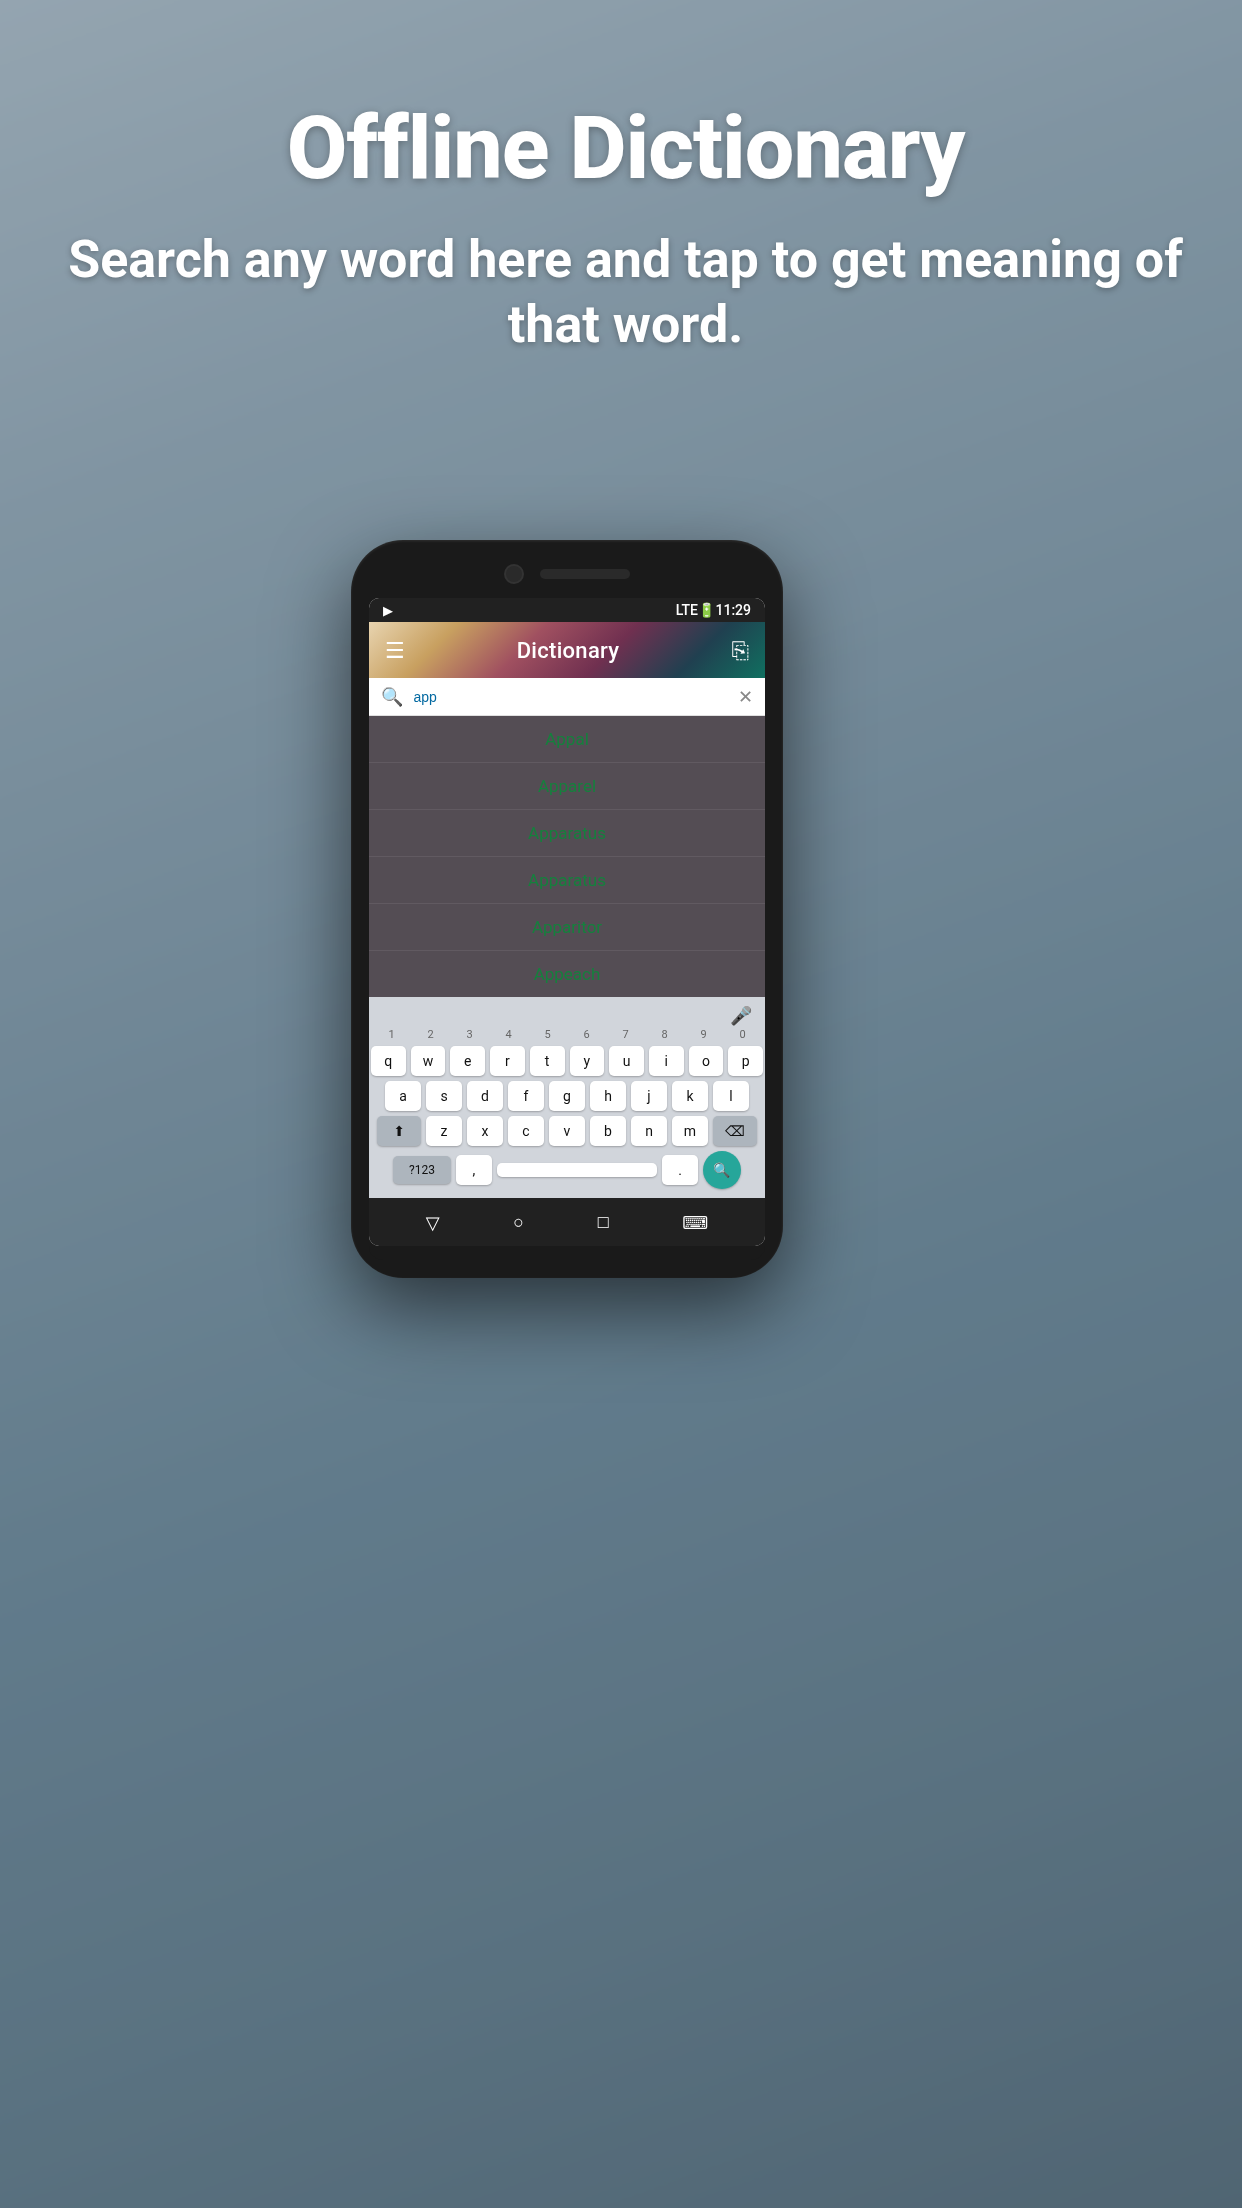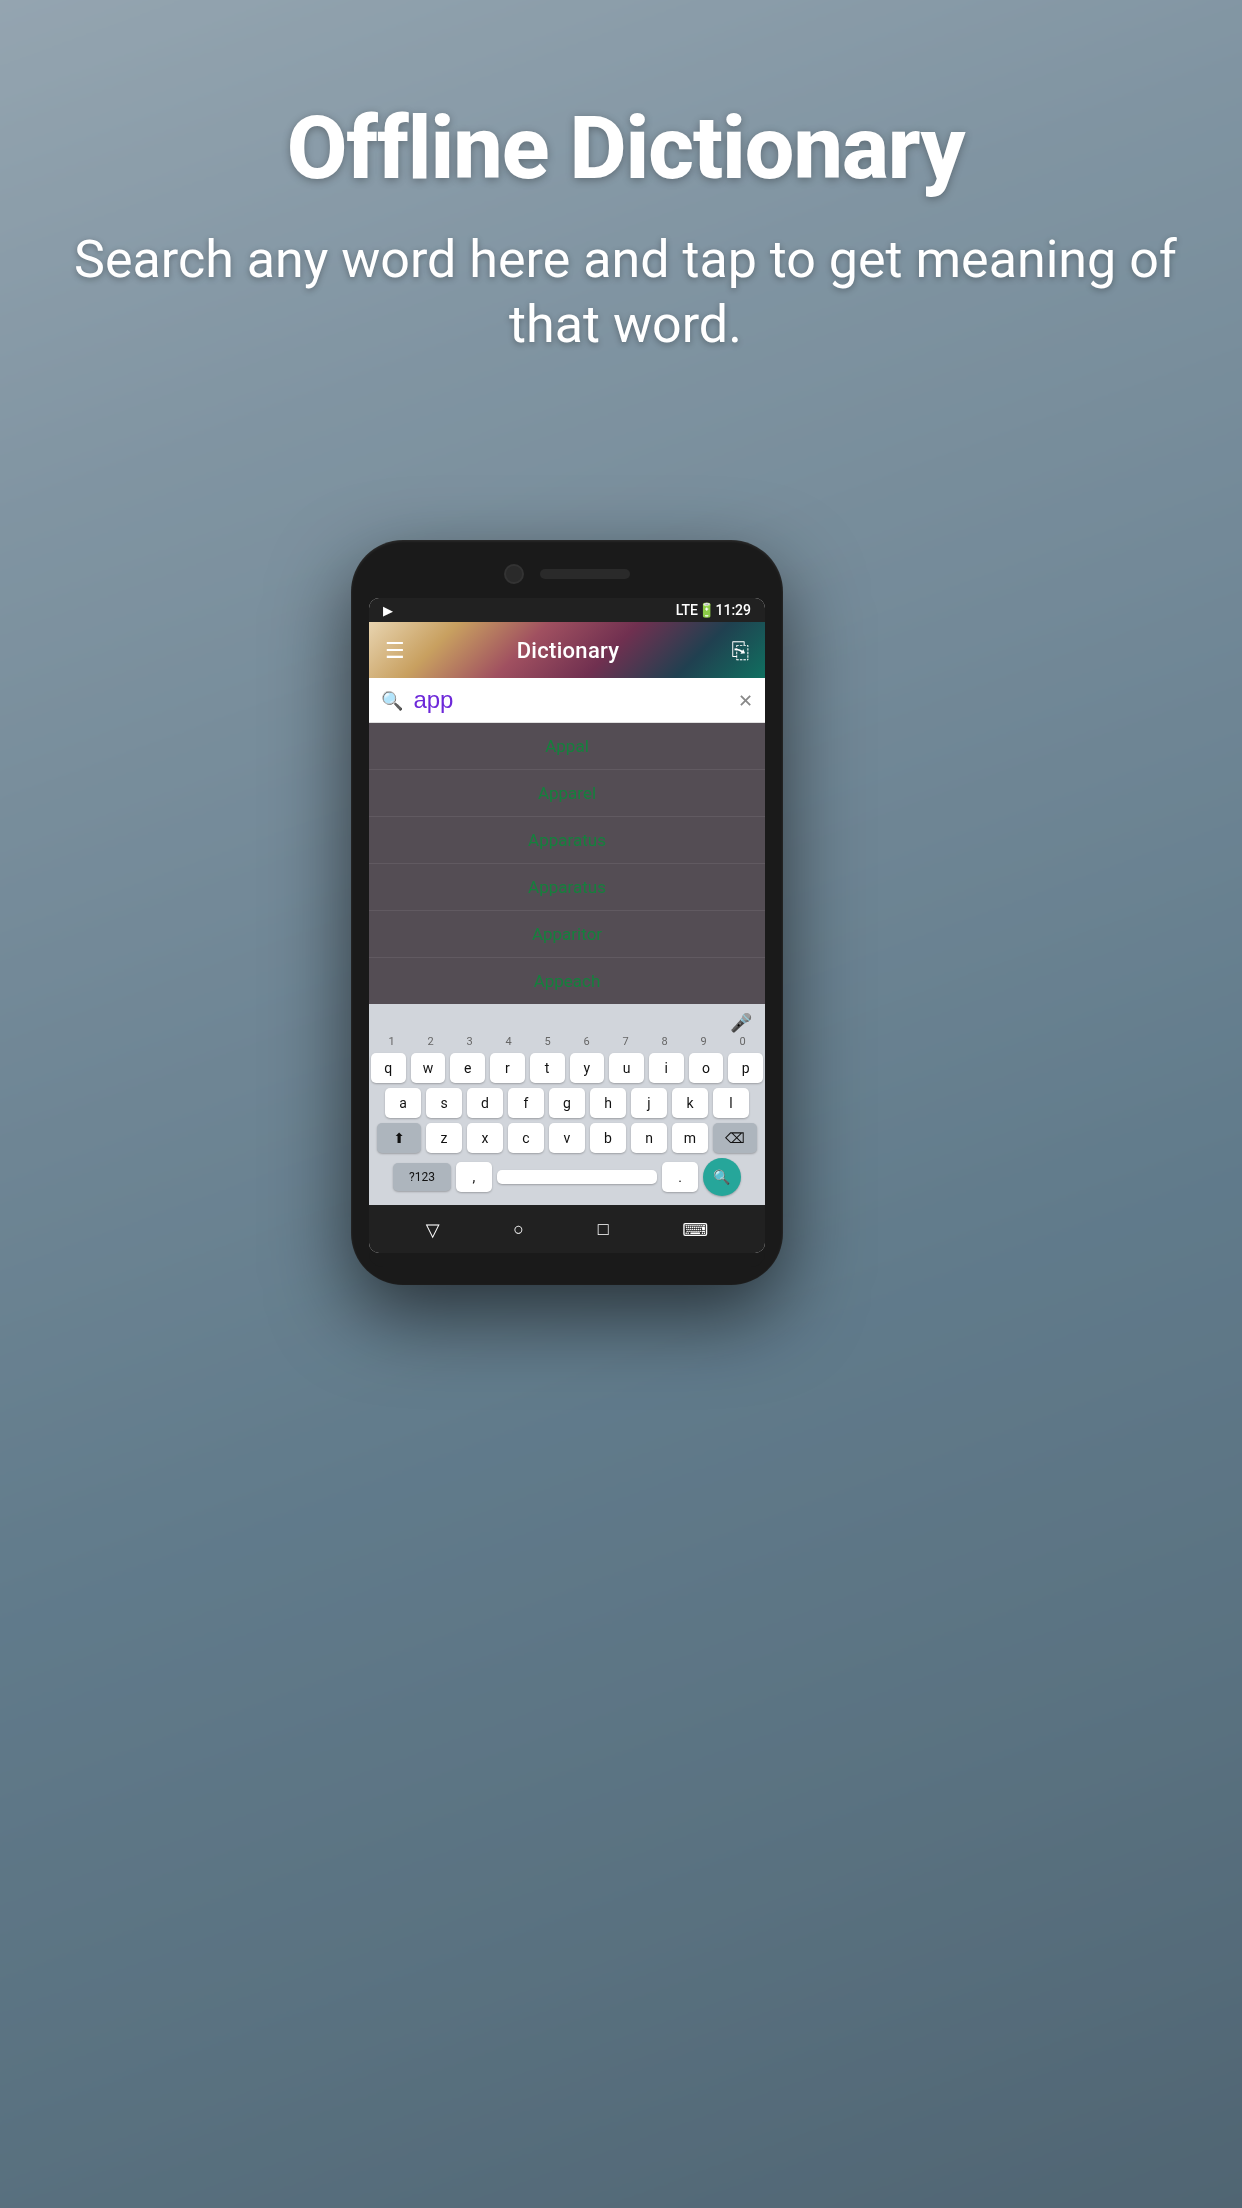--- a/index.html
+++ b/index.html
@@ -43,21 +43,21 @@
       font-weight: 800;
       color: #ffffff;
       line-height: 1.1;
       text-shadow: 0 2px 8px rgba(0,0,0,0.3);
       letter-spacing: -1px;
     }
 
     .hero-subtitle {
       margin-top: 30px;
       font-size: 52px;
-      font-weight: 400;
+      font-weight: 700;
       color: #ffffff;
       line-height: 1.25;
       text-shadow: 0 2px 6px rgba(0,0,0,0.3);
     }
 
     
     .phone-wrap {
       position: absolute;
       top: 540px;
       left: 50%;
@@ -145,22 +145,22 @@
       display: flex;
       align-items: center;
       padding: 8px 12px;
       gap: 10px;
       border-bottom: 1px solid #e0e0e0;
     }
     .search-input-field {
       flex: 1;
       border: none;
       outline: none;
-      font-size: 24px;
-      color: #6d28d9;
+      font-size: 14px;
+      color: #0369a1;
       background: transparent;
     }
     .search-icon-sm { color: #888; font-size: 18px; }
     .clear-icon { color: #888; font-size: 18px; cursor: pointer; }
 
     
     .word-list {
       background: rgba(30, 20, 30, 0.75);
     }
     .word-item {

